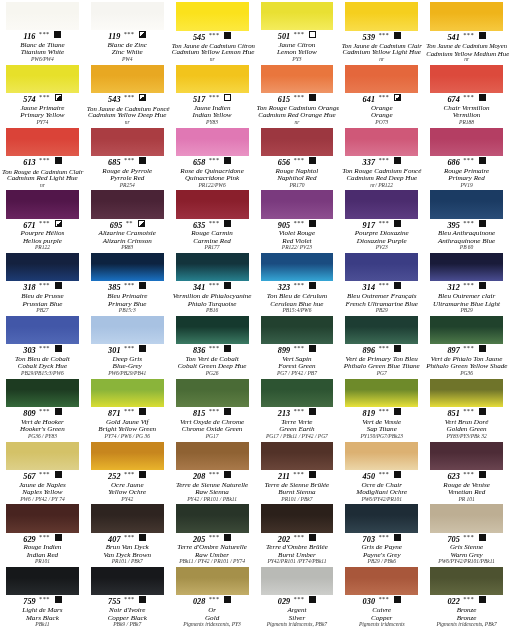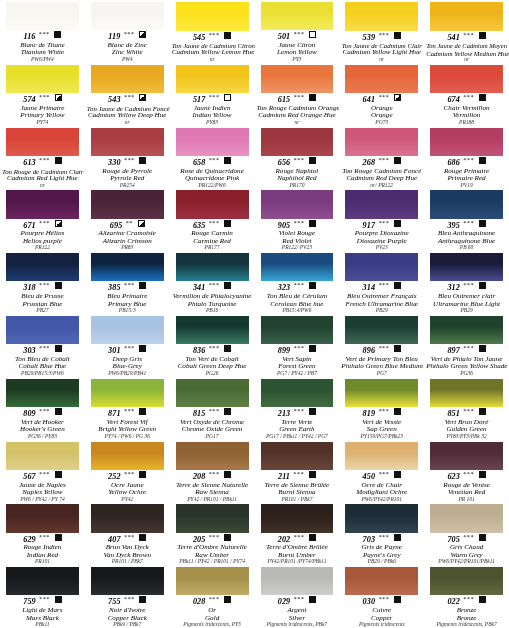--- a/index.html
+++ b/index.html
@@ -222,21 +222,21 @@
         <div class="name-fr" style="font-size: 6.8px;">Ton Rouge de Cadmium Clair</div>
         <div class="name-en">Cadmium Red Light Hue</div>
         <div class="pigment">nr</div>
       </div>
     </div>
     <div class="swatch-cell">
       <div class="swatch">
         <div class="grad" style="background: linear-gradient(rgb(170, 61, 66) 0%, rgb(170, 61, 66) 38%, rgb(184, 80, 85) 100%);"></div>
       </div>
       <div class="meta">
-        <div class="line-code"><span class="code-num">330</span><span class="stars" style="margin-left: 3px;">***</span><span class="opacity-box op-opaque"></span></div>
+        <div class="line-code"><span class="code-num">685</span><span class="stars" style="margin-left: 3px;">***</span><span class="opacity-box op-opaque"></span></div>
         <div class="name-fr">Rouge de Pyrrole</div>
         <div class="name-en">Pyrrole Red</div>
         <div class="pigment">PR254</div>
       </div>
     </div>
     <div class="swatch-cell">
       <div class="swatch">
         <div class="grad" style="background: linear-gradient(rgb(224, 120, 180) 0%, rgb(224, 120, 180) 38%, rgb(233, 147, 196) 100%);"></div>
       </div>
       <div class="meta">
@@ -255,34 +255,34 @@
         <div class="name-fr">Rouge Naphtol</div>
         <div class="name-en">Naphthol Red</div>
         <div class="pigment">PR170</div>
       </div>
     </div>
     <div class="swatch-cell">
       <div class="swatch">
         <div class="grad" style="background: linear-gradient(rgb(207, 88, 120) 0%, rgb(207, 88, 120) 38%, rgb(218, 115, 145) 100%);"></div>
       </div>
       <div class="meta">
-        <div class="line-code"><span class="code-num">268</span><span class="stars" style="margin-left: 3px;">***</span><span class="opacity-box op-opaque"></span></div>
+        <div class="line-code"><span class="code-num">337</span><span class="stars" style="margin-left: 3px;">***</span><span class="opacity-box op-opaque"></span></div>
         <div class="name-fr">Ton Rouge Cadmium Foncé</div>
         <div class="name-en">Cadmium Red Deep Hue</div>
         <div class="pigment">nr/ PR122</div>
       </div>
     </div>
     <div class="swatch-cell">
       <div class="swatch">
         <div class="grad" style="background: linear-gradient(rgb(180, 62, 99) 0%, rgb(180, 62, 99) 38%, rgb(192, 84, 119) 100%);"></div>
       </div>
       <div class="meta">
         <div class="line-code"><span class="code-num">686</span><span class="stars" style="margin-left: 3px;">***</span><span class="opacity-box op-opaque"></span></div>
         <div class="name-fr">Rouge Primaire</div>
-        <div class="name-en">Primaire Red</div>
+        <div class="name-en">Primary Red</div>
         <div class="pigment">PV19</div>
       </div>
     </div>
     <div class="swatch-cell">
       <div class="swatch">
         <div class="grad" style="background: linear-gradient(rgb(82, 22, 74) 0%, rgb(82, 22, 74) 38%, rgb(106, 37, 96) 100%);"></div>
       </div>
       <div class="meta">
         <div class="line-code"><span class="code-num">671</span><span class="stars" style="margin-left: 3px;">***</span><span class="opacity-box op-semi"></span></div>
         <div class="name-fr">Pourpre Hélios</div>
@@ -411,21 +411,21 @@
         <div class="pigment">PB29</div>
       </div>
     </div>
     <div class="swatch-cell">
       <div class="swatch">
         <div class="grad" style="background: linear-gradient(rgb(66, 87, 168) 0%, rgb(66, 87, 168) 38%, rgb(81, 104, 182) 100%);"></div>
       </div>
       <div class="meta">
         <div class="line-code"><span class="code-num">303</span><span class="stars" style="margin-left: 3px;">***</span><span class="opacity-box op-opaque"></span></div>
         <div class="name-fr">Ton Bleu de Cobalt</div>
-        <div class="name-en">Cobalt Blue Hue</div>
+        <div class="name-en">Cobalt Dyck Hue</div>
         <div class="pigment">PB29/PB15:3/PW6</div>
       </div>
     </div>
     <div class="swatch-cell">
       <div class="swatch">
         <div class="grad" style="background: linear-gradient(rgb(168, 194, 226) 0%, rgb(168, 194, 226) 38%, rgb(188, 210, 236) 100%);"></div>
       </div>
       <div class="meta">
         <div class="line-code"><span class="code-num">301</span><span class="stars" style="margin-left: 3px;">***</span><span class="opacity-box op-opaque"></span></div>
         <div class="name-fr">Deep Gris</div>
@@ -455,21 +455,21 @@
         <div class="pigment">PG7 / PY42 / PB7</div>
       </div>
     </div>
     <div class="swatch-cell">
       <div class="swatch">
         <div class="grad" style="background: linear-gradient(rgb(29, 61, 51) 0%, rgb(29, 61, 51) 38%, rgb(60, 107, 85) 100%);"></div>
       </div>
       <div class="meta">
         <div class="line-code"><span class="code-num">896</span><span class="stars" style="margin-left: 3px;">***</span><span class="opacity-box op-opaque"></span></div>
         <div class="name-fr">Vert de Primary Ton Bleu</div>
-        <div class="name-en">Phthalo Green Blue Medium</div>
+        <div class="name-en">Phthalo Green Blue Titane</div>
         <div class="pigment">PG7</div>
       </div>
     </div>
     <div class="swatch-cell">
       <div class="swatch">
         <div class="grad" style="background: linear-gradient(rgb(32, 66, 44) 0%, rgb(32, 66, 44) 38%, rgb(78, 122, 74) 100%);"></div>
       </div>
       <div class="meta">
         <div class="line-code"><span class="code-num">897</span><span class="stars" style="margin-left: 3px;">***</span><span class="opacity-box op-opaque"></span></div>
         <div class="name-fr">Vert de Phtalo Ton Jaune</div>
@@ -487,21 +487,21 @@
         <div class="name-en">Hooker's Green</div>
         <div class="pigment">PG36 / PY83</div>
       </div>
     </div>
     <div class="swatch-cell">
       <div class="swatch">
         <div class="grad" style="background: linear-gradient(rgb(138, 180, 58) 0%, rgb(138, 180, 58) 38%, rgb(217, 221, 51) 100%);"></div>
       </div>
       <div class="meta">
         <div class="line-code"><span class="code-num">871</span><span class="stars" style="margin-left: 3px;">***</span><span class="opacity-box op-opaque"></span></div>
-        <div class="name-fr">Vert Forest Vif</div>
+        <div class="name-fr">Gold Jaune Vif</div>
         <div class="name-en">Bright Yellow Green</div>
         <div class="pigment">PY74 / PW6 / PG 36</div>
       </div>
     </div>
     <div class="swatch-cell">
       <div class="swatch">
         <div class="grad" style="background: linear-gradient(rgb(74, 107, 54) 0%, rgb(74, 107, 54) 38%, rgb(95, 127, 68) 100%);"></div>
       </div>
       <div class="meta">
         <div class="line-code"><span class="code-num">815</span><span class="stars" style="margin-left: 3px;">***</span><span class="opacity-box op-opaque"></span></div>
@@ -521,21 +521,21 @@
         <div class="pigment">PG17 / PBk11 / PY42 / PG7</div>
       </div>
     </div>
     <div class="swatch-cell">
       <div class="swatch">
         <div class="grad" style="background: linear-gradient(rgb(110, 138, 42) 0%, rgb(110, 138, 42) 38%, rgb(232, 226, 58) 100%);"></div>
       </div>
       <div class="meta">
         <div class="line-code"><span class="code-num">819</span><span class="stars" style="margin-left: 3px;">***</span><span class="opacity-box op-opaque"></span></div>
         <div class="name-fr">Vert de Vessie</div>
-        <div class="name-en">Sap Green</div>
+        <div class="name-en">Sap Titane</div>
         <div class="pigment">PY150/PG7/PBk23</div>
       </div>
     </div>
     <div class="swatch-cell">
       <div class="swatch">
         <div class="grad" style="background: linear-gradient(rgb(111, 116, 42) 0%, rgb(111, 116, 42) 38%, rgb(229, 220, 57) 100%);"></div>
       </div>
       <div class="meta">
         <div class="line-code"><span class="code-num">851</span><span class="stars" style="margin-left: 3px;">***</span><span class="opacity-box op-opaque"></span></div>
         <div class="name-fr">Vert Brun Doré</div>
@@ -663,21 +663,21 @@
         <div class="name-en">Payne's Grey</div>
         <div class="pigment">PB29 / PBk6</div>
       </div>
     </div>
     <div class="swatch-cell">
       <div class="swatch">
         <div class="grad" style="background: linear-gradient(rgb(189, 174, 147) 0%, rgb(189, 174, 147) 38%, rgb(205, 193, 169) 100%);"></div>
       </div>
       <div class="meta">
         <div class="line-code"><span class="code-num">705</span><span class="stars" style="margin-left: 3px;">***</span><span class="opacity-box op-opaque"></span></div>
-        <div class="name-fr">Gris Chaud</div>
+        <div class="name-fr">Gris Sienne</div>
         <div class="name-en">Warm Grey</div>
         <div class="pigment">PW6/PY42/PR101/PBk11</div>
       </div>
     </div>
     <div class="swatch-cell">
       <div class="swatch">
         <div class="grad" style="background: linear-gradient(rgb(22, 24, 26) 0%, rgb(22, 24, 26) 38%, rgb(38, 42, 45) 100%);"></div>
       </div>
       <div class="meta">
         <div class="line-code"><span class="code-num">759</span><span class="stars" style="margin-left: 3px;">***</span><span class="opacity-box op-opaque"></span></div>

